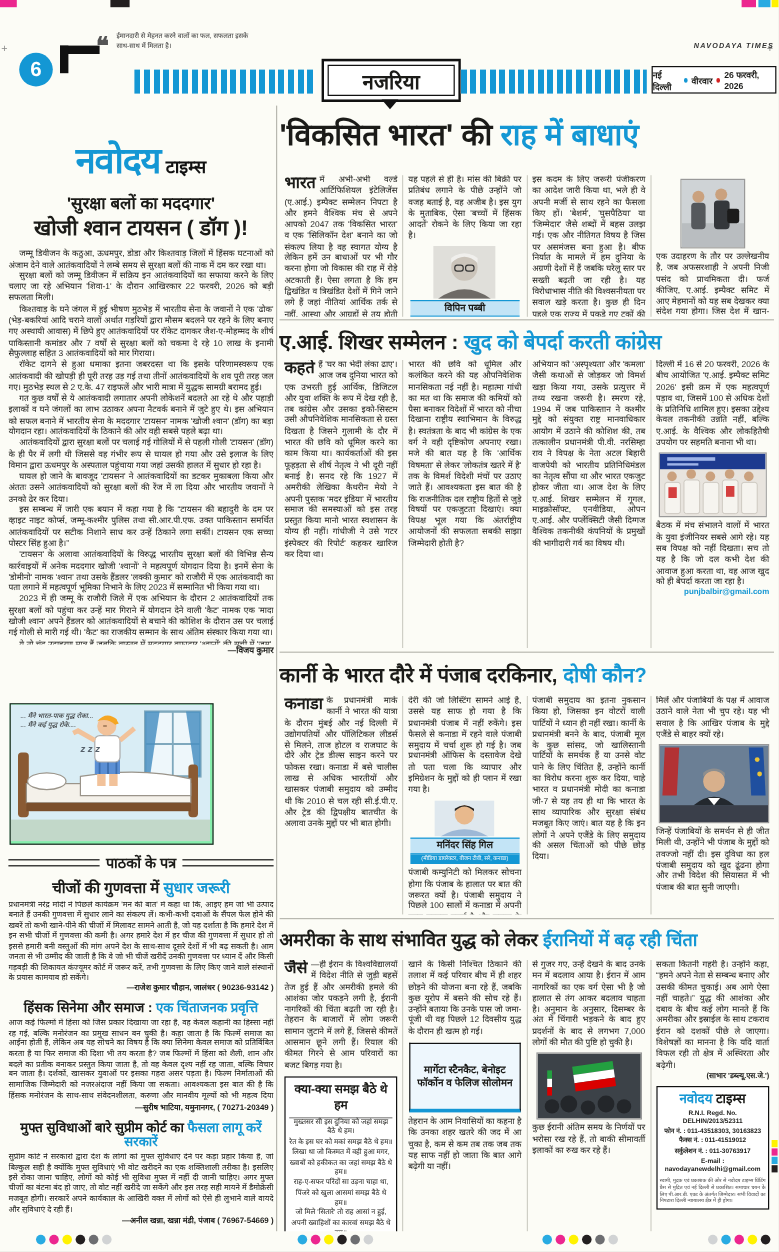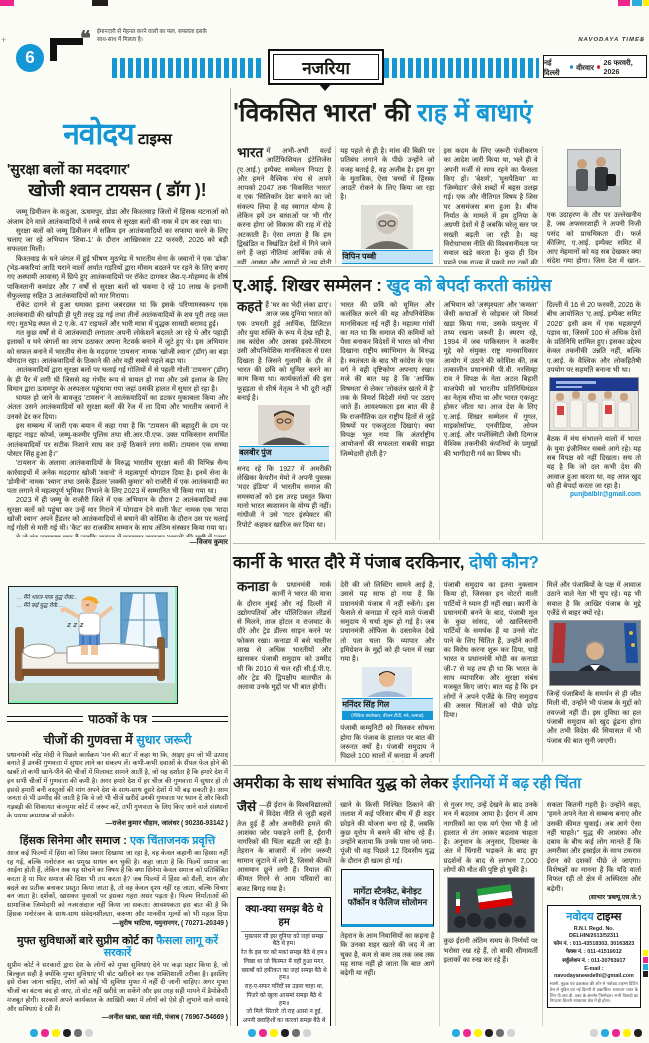--- a/index.html
+++ b/index.html
@@ -32,21 +32,21 @@
   .t p{margin:0;text-indent:9px;}
   .lead{float:left;font-weight:900;font-size:13.5px;line-height:1.05;margin:0 3px 0 0;}
   .sign{text-align:right;font-weight:bold;font-size:7px;}
   .blue{color:#1497d4;}
   .email{color:#1497d4;font-weight:bold;font-size:6.6px;text-align:right;}
   
   .leftrail{position:absolute;left:7px;top:112px;width:221px;}
   .logo{font-weight:900;text-align:center;}
   .logo .l1{color:#1497d4;font-size:30px;letter-spacing:-1px;}
   .logo .l2{color:#111;font-size:15px;}
-  .kicker{font-size:14px;font-weight:900;margin-top:6px;}
+  .kicker{font-size:14px;font-weight:900;text-align:center;margin-top:6px;}
   .doghead{font-size:17.5px;font-weight:900;text-align:center;line-height:1.1;margin-top:3px;}
   .dogbody{height:330px;overflow:hidden;margin-top:7px;}
   .cartoon{position:absolute;left:8px;top:586px;width:168px;height:116px;border:1px solid #222;background:#86efac;}
   .bubbletxt{position:absolute;left:8px;top:6px;width:92px;font-size:5.6px;font-style:italic;
      line-height:1.5;color:#222;}
   .zzz{position:absolute;left:58px;top:33px;font-size:8px;font-style:italic;color:#55606a;font-weight:bold;}
   
   .letters{position:absolute;left:7px;top:710px;width:221px;}
   .lethdr{display:flex;align-items:center;gap:5px;}
   .dblline{flex:1;height:4px;border-top:1px solid #111;border-bottom:1px solid #111;}
@@ -59,21 +59,21 @@
   .vrule{position:absolute;left:230px;top:88px;width:1px;height:938px;background:#b8b8b0;}
   .hrule{position:absolute;left:233px;width:412px;height:1px;background:#b8b8b0;}
   .bighead{position:absolute;left:233px;width:412px;font-weight:900;white-space:nowrap;}
   .cols{position:absolute;display:flex;}
   .col{flex:1;overflow:hidden;padding:0 4px;}
   .col + .col{border-left:1px solid #cfcfc6;}
   
   .abox{margin:3px 2px;}
   .abox svg{display:block;margin:0 auto;}
   .nameband{background:#c3e4f6;border-top:1.5px solid #1497d4;border-bottom:1.5px solid #1497d4;
-    text-align:left;font-weight:900;font-size:8px;padding:1px 0;margin-top:1px;}
+    text-align:center;font-weight:900;font-size:8px;padding:1px 0;margin-top:1px;}
   .subband{background:#1497d4;color:#fff;font-size:4.6px;text-align:center;padding:1px 0;}
   .photow{margin:3px 2px;}
   .photow svg{display:block;margin:0 auto;border:1px solid #999;}
   .iranauth{border:1px solid #111;border-bottom:3px solid #1497d4;background:#eef7fd;
     text-align:center;font-weight:900;font-size:8.4px;line-height:1.3;padding:16px 2px;margin:4px 1px;}
   .poembox{border:1px solid #111;padding:4px 3px;margin:4px 0;background:#fff;}
   .poemtitle{font-size:10px;font-weight:900;text-align:center;border-bottom:1px solid #888;padding-bottom:2px;}
   .poem p{margin:1.5px 0;font-size:5.9px;text-align:center;line-height:1.25;text-indent:0;}
   .imprint{border:1px solid #111;padding:3px 2px;margin-top:4px;background:#fff;text-align:center;}
   .imprint .ilogo{font-weight:900;font-size:11px;}
@@ -252,31 +252,20 @@
     </div>
   </div>
   <div class="hrule" style="top:266px;"></div>
 
   <div class="bighead" style="top:273px;font-size:17px;">
     <span>ए.आई. शिखर सम्मेलन : </span><span class="blue">खुद को बेपर्दा करती कांग्रेस</span>
   </div>
   <div class="cols" style="left:233px;top:300px;width:412px;height:240px;">
     <div class="col t">
       <span class="lead">कहते</span><span>हैं 'घर का भेदी लंका ढाए'। आज जब दुनिया भारत को एक उभरती हुई आर्थिक, डिजिटल और युवा शक्ति के रूप में देख रही है, तब कांग्रेस और उसका इको-सिस्टम उसी औपनिवेशिक मानसिकता से ग्रस्त दिखता है जिसने गुलामी के दौर में भारत की छवि को धूमिल करने का काम किया था। कार्यकर्ताओं की इस फूहड़ता से शीर्ष नेतृत्व ने भी दूरी नहीं बनाई है।</span>
-      <div class="abox">
-        <svg width="52" height="40" viewBox="0 0 52 40">
-          <rect width="52" height="40" fill="#ddd9d2"></rect>
-          <path d="M4,40 q22,-15 44,0 Z" fill="#565250"></path>
-          <circle cx="26" cy="16" r="10" fill="#d8b491"></circle>
-          <path d="M16,12 q10,-9 20,0 l0,-3 q-10,-7 -20,0 Z" fill="#3a3632"></path>
-          <rect x="19" y="14" width="6" height="4" rx="2" fill="none" stroke="#333" stroke-width="1"></rect>
-          <rect x="27" y="14" width="6" height="4" rx="2" fill="none" stroke="#333" stroke-width="1"></rect>
-        </svg>
-        <div class="nameband">बलबीर पुंज</div>
-      </div>
       <span>सनद रहे कि 1927 में अमरीकी लेखिका कैथरीन मेयो ने अपनी पुस्तक 'मदर इंडिया' में भारतीय समाज की समस्याओं को इस तरह प्रस्तुत किया मानो भारत स्वशासन के योग्य ही नहीं। गांधीजी ने उसे 'गटर इंस्पेक्टर की रिपोर्ट' कहकर खारिज कर दिया था।</span>
     </div>
     <div class="col t"><span>भारत की छवि को धूमिल और कलंकित करने की यह औपनिवेशिक मानसिकता नई नहीं है। महात्मा गांधी का मत था कि समाज की कमियों को पैसा बनाकर विदेशों में भारत को नीचा दिखाना राष्ट्रीय स्वाभिमान के विरुद्ध है। स्वतंत्रता के बाद भी कांग्रेस के एक वर्ग ने वही दृष्टिकोण अपनाए रखा। मजे की बात यह है कि 'आर्थिक विषमता' से लेकर 'लोकतंत्र खतरे में है' तक के विमर्श विदेशी मंचों पर उठाए जाते हैं। आवश्यकता इस बात की है कि राजनीतिक दल राष्ट्रीय हितों से जुड़े विषयों पर एकजुटता दिखाएं। क्या विपक्ष भूल गया कि अंतर्राष्ट्रीय आयोजनों की सफलता सबकी साझा जिम्मेदारी होती है?</span></div>
     <div class="col t"><span>अभियान को 'अस्पृश्यता' और 'कमला' जैसी कथाओं से जोड़कर जो विमर्श खड़ा किया गया, उसके प्रत्युत्तर में तथ्य रखना जरूरी है। स्मरण रहे, 1994 में जब पाकिस्तान ने कश्मीर मुद्दे को संयुक्त राष्ट्र मानवाधिकार आयोग में उठाने की कोशिश की, तब तत्कालीन प्रधानमंत्री पी.वी. नरसिम्हा राव ने विपक्ष के नेता अटल बिहारी वाजपेयी को भारतीय प्रतिनिधिमंडल का नेतृत्व सौंपा था और भारत एकजुट होकर जीता था। आज देश के लिए ए.आई. शिखर सम्मेलन में गूगल, माइक्रोसॉफ्ट, एनवीडिया, ओपन ए.आई. और पर्प्लेक्सिटी जैसी दिग्गज वैश्विक तकनीकी कंपनियों के प्रमुखों की भागीदारी गर्व का विषय थी।</span></div>
     <div class="col t">
       <span>दिल्ली में 16 से 20 फरवरी, 2026 के बीच आयोजित 'ए.आई. इम्पैक्ट समिट 2026' इसी क्रम में एक महत्वपूर्ण पड़ाव था, जिसमें 100 से अधिक देशों के प्रतिनिधि शामिल हुए। इसका उद्देश्य केवल तकनीकी उन्नति नहीं, बल्कि ए.आई. के वैश्विक और लोकहितैषी उपयोग पर सहमति बनाना भी था।</span>
       <div class="photow">
         <svg width="88" height="52" viewBox="0 0 88 52">
           <rect width="88" height="52" fill="#e8e4de"></rect>
           <rect width="88" height="13" fill="#1d3a8f"></rect>

